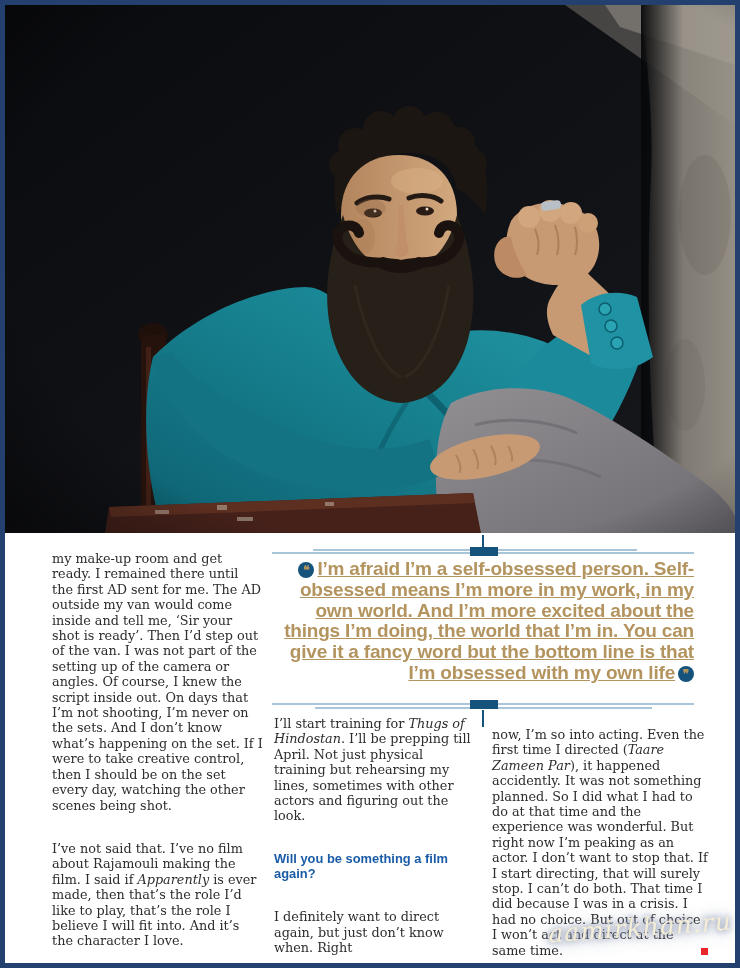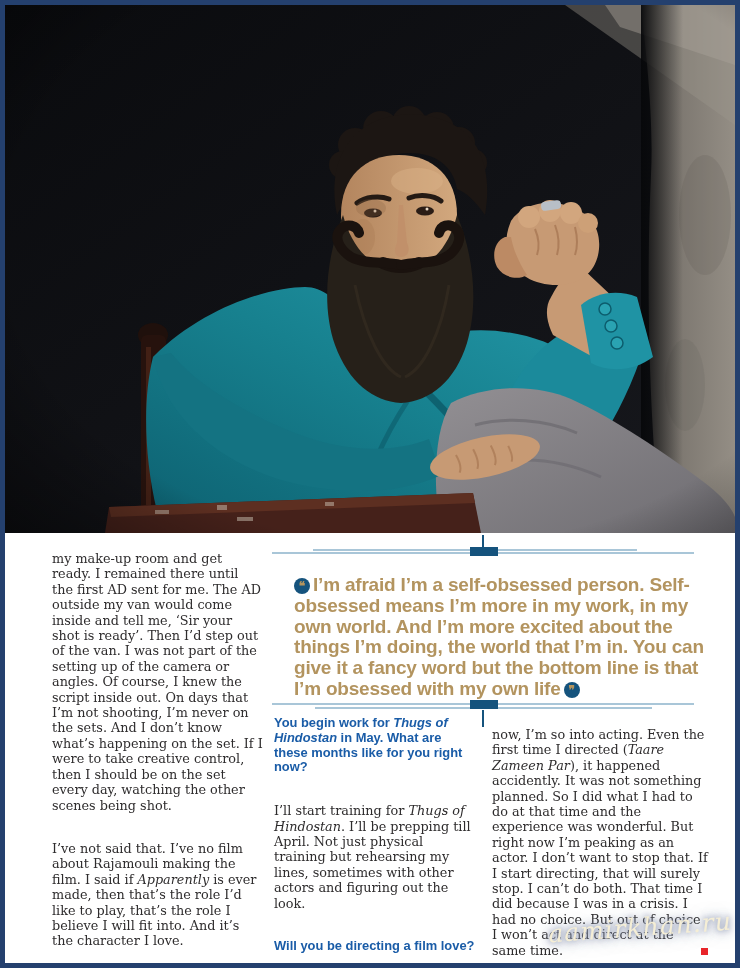--- a/index.html
+++ b/index.html
@@ -21,24 +21,24 @@
   .rule-top .l2{top:0;left:41px;width:324px;}
   .rule-top .tab{top:-2px;left:198px;}
   .rule-top .tick{left:210px;top:-14px;height:14px;}
   .rule-bottom{left:267px;top:698px;}
   .rule-bottom .l1{top:0;left:0;width:422px;}
   .rule-bottom .l2{top:4px;left:43px;width:337px;}
   .rule-bottom .tab{top:-3px;left:198px;}
   .rule-bottom .tick{left:210px;top:7px;height:17px;}
 
   .pullquote{
-    position:absolute;left:273px;top:554px;width:416px;margin:16px;
-    text-align:left;font-family:"Liberation Sans",sans-serif;
+    position:absolute;left:273px;top:554px;width:416px;margin:0;
+    text-align:right;font-family:"Liberation Sans",sans-serif;
     font-weight:bold;font-size:19px;line-height:20.8px;
-    color:var(--quote-gold,#b99a6b);letter-spacing:-0.2px;
+    color:var(--quote-gold,#b99a6b);letter-spacing:-0.2px;text-decoration:underline;
   }
   .qbadge{
     display:inline-flex;width:16px;height:16px;border-radius:50%;
     background:var(--accent-navy,#15537d);color:var(--quote-gold,#c9a063);
     font-size:12px;line-height:16px;align-items:center;justify-content:center;
     vertical-align:1px;font-family:"DejaVu Serif",serif;
   }
   .qbadge.open{margin-right:3px;}
   .qbadge.close{margin-left:3px;}
 
@@ -222,23 +222,22 @@
     <span class="hline l2"></span>
     <span class="tab"></span>
     <span class="tick"></span>
   </div>
 
   <div class="col col-left">
       <p class="para body"><span>my make-up room and get ready. I remained there until the first AD sent for me. The AD outside my van would come inside and tell me, ‘Sir your shot is ready’. Then I’d step out of the van. I was not part of the setting up of the camera or angles. Of course, I knew the script inside out. On days that I’m not shooting, I’m never on the sets. And I don’t know what’s happening on the set. If I were to take creative control, then I should be on the set every day, watching the other scenes being shot.</span></p>
       <p class="para body"><span>I’ve not said that. I’ve no film about Rajamouli making the film. I said if </span><span class="it">Apparently</span><span> is ever made, then that’s the role I’d like to play, that’s the role I believe I will fit into. And it’s the character I love.</span></p>
     </div>
   <div class="col col-mid">
-      <p class="para question"><span>You begin work for </span><span class="it">Thugs of Hindostan</span><span> in May. What are these months like for you right now?</span></p>
       <p class="para body"><span>I’ll start training for </span><span class="it">Thugs of Hindostan</span><span>. I’ll be prepping till April. Not just physical training but rehearsing my lines, sometimes with other actors and figuring out the look.</span></p>
-      <p class="para question"><span>Will you be directing a film love?</span></p>
+      <p class="para question"><span>Will you be something a film again?</span></p>
       <p class="para body"><span>I definitely want to direct again, but just don’t know when. Right</span></p>
     </div>
   <div class="col col-right">
       <p class="para body"><span>now, I’m so into acting. Even the first time I directed (</span><span class="it">Taare Zameen Par</span><span>), it happened accidently. It was not something planned. So I did what I had to do at that time and the experience was wonderful. But right now I’m peaking as an actor. I don’t want to stop that. If I start directing, that will surely stop. I can’t do both. That time I did because I was in a crisis. I had no choice. But out of choice I won’t act and direct at the same time.</span><span class="endmark"></span></p>
     </div>
 
   <div class="watermark">aamirkhan.ru</div>
 </div>
 
 </body></html>

